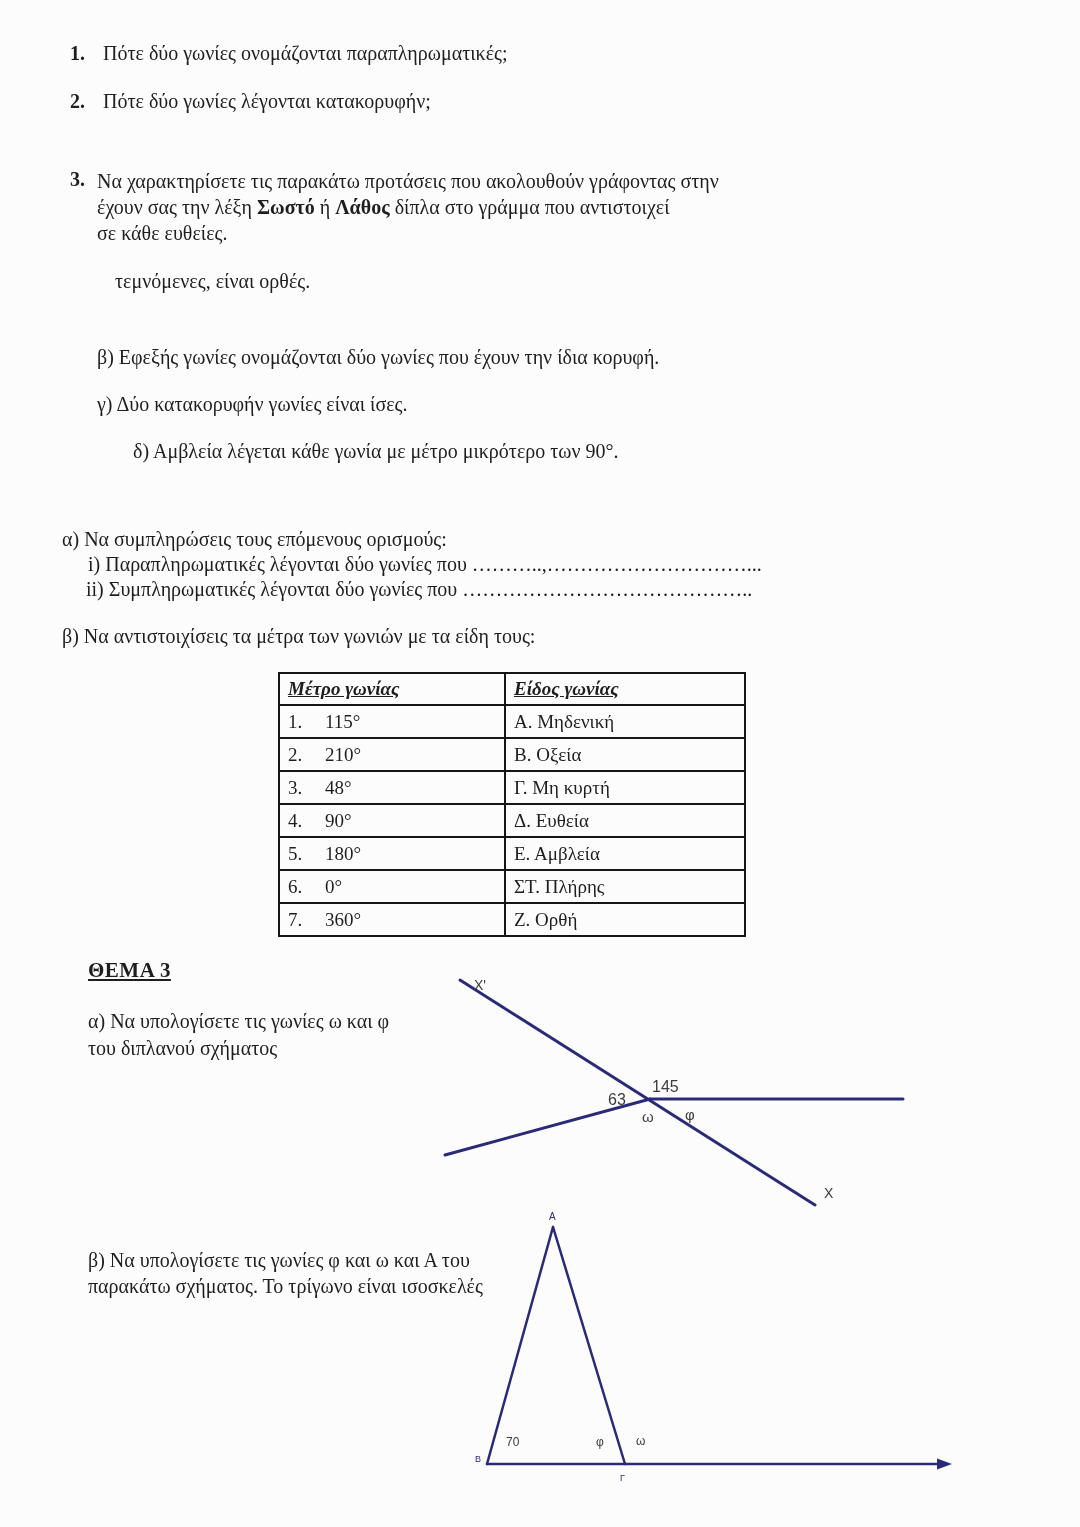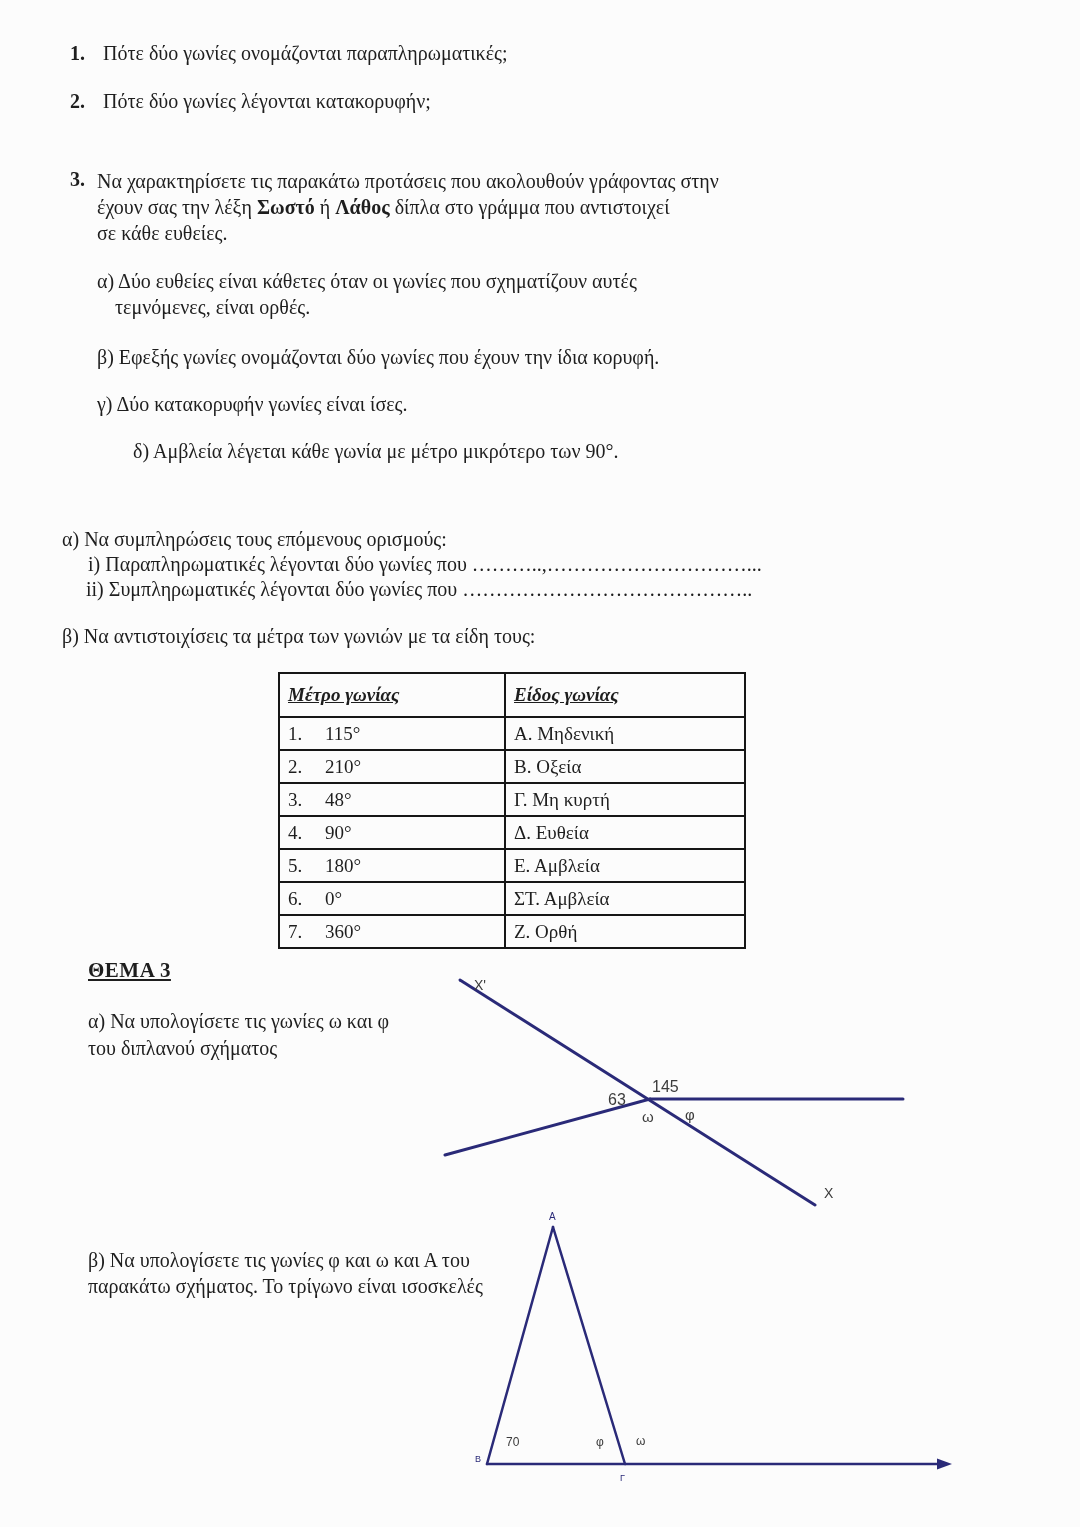--- a/index.html
+++ b/index.html
@@ -24,21 +24,21 @@
   .intro-line { font-size:20px; }
   table.match { border-collapse:collapse; }
   table.match th, table.match td {
     border:2px solid #161616;
     font-size:19px;
     padding:0 8px;
     text-align:left;
     vertical-align:middle;
   }
   table.match th {
-    height:44px;
+    height:32px;
     font-weight:bold;
     font-style:italic;
   }
   table.match th span { text-decoration:underline; }
   table.match td { height:33px; font-weight:normal; }
   td.c1 { width:226px; }
   td.c2 { width:240px; }
   .rownum { display:inline-block; width:37px; }
   .theme-heading {
     font-size:21px;
@@ -67,21 +67,20 @@
 <div class="abs q-item q3" style="left:70px; top:168px;">
   <span class="q-num">3.</span>
   <div class="q3-body">
     <div>Να χαρακτηρίσετε τις παρακάτω προτάσεις που ακολουθούν γράφοντας στην</div>
     <div><span>έχουν σας την λέξη </span><span class="bold">Σωστό</span><span>  ή  </span><span class="bold">Λάθος</span><span> δίπλα στο γράμμα που αντιστοιχεί</span></div>
     <div>σε κάθε ευθείες.</div>
   </div>
 </div>
 
 <div class="abs stmt" style="left:97px; top:268px;">
-  <div>α) Δύο ευθείες είναι κάθετες όταν οι γωνίες που σχηματίζουν αυτές</div>
   <div class="indent2">τεμνόμενες, είναι ορθές.</div>
 </div>
 <div class="abs stmt" style="left:97px; top:344px;">β) Εφεξής γωνίες ονομάζονται δύο γωνίες που έχουν την ίδια κορυφή.</div>
 <div class="abs stmt" style="left:97px; top:391px;">γ) Δύο κατακορυφήν γωνίες είναι ίσες.</div>
 <div class="abs stmt" style="left:97px; top:438px;margin-left:36px;">δ) Αμβλεία  λέγεται κάθε γωνία με μέτρο μικρότερο των 90°.</div>
 
 <div class="abs def-line" style="left:62px; top:528px;">α) Να συμπληρώσεις τους επόμενους ορισμούς:</div>
 <div class="abs def-line" style="left:88px; top:553px;text-align:center;">i) Παραπληρωματικές λέγονται δύο γωνίες που ………..,…………………………...</div>
 <div class="abs def-line" style="left:86px; top:578px;">ii) Συμπληρωματικές λέγονται δύο γωνίες που ……………………………………..</div>
 
@@ -110,21 +109,21 @@
     <tr>
       <td class="c1"><span class="rownum">4.</span><span>90°</span></td>
       <td class="c2">Δ. Ευθεία</td>
     </tr>
     <tr>
       <td class="c1"><span class="rownum">5.</span><span>180°</span></td>
       <td class="c2">Ε. Αμβλεία</td>
     </tr>
     <tr>
       <td class="c1"><span class="rownum">6.</span><span>0°</span></td>
-      <td class="c2">ΣΤ. Αμβλεία</td>
+      <td class="c2">ΣΤ. Πλήρης</td>
     </tr>
     <tr>
       <td class="c1"><span class="rownum">7.</span><span>360°</span></td>
       <td class="c2">Ζ. Ορθή</td>
     </tr>
   </tbody>
 </table>
 
 <div class="abs theme-heading" style="left:88px; top:958px;">ΘΕΜΑ  3</div>
 

